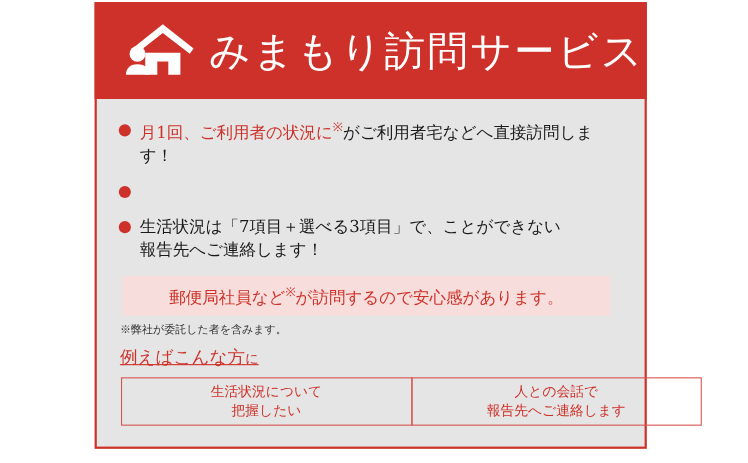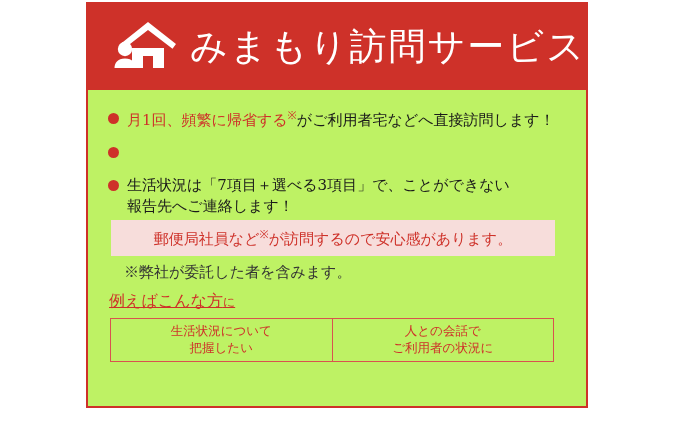--- a/index.html
+++ b/index.html
@@ -23,21 +23,21 @@
 
   
   .card {
     position: absolute;
     left: 86px;
     top: 2px;
     width: 502px;
     height: 406px;
     box-sizing: border-box;
     border: 2px solid #CE3129;
-    background: #bef264;
+    background: #e5e5e5;
   }
 
   
   .header-band {
     position: absolute;
     left: -2px;
     top: -2px;
     width: 502px;
     height: 88px;
     background: #CE3129;
@@ -112,21 +112,21 @@
   .txt-red { color: #CE3129; }
   .txt-dark { color: #1a1a1a; }
   .sup-mark {
     font-size: 11px;
     vertical-align: super;
     color: #CE3129;
   }
 
   
   .highlight-box {
-    margin-top: 3px;
+    margin-top: 13px;
     margin-left: 3px;
     width: 444px;
     height: 36px;
     background: #F7DDDB;
     display: flex;
     align-items: center;
     justify-content: center;
     box-sizing: border-box;
   }
   .highlight-text {
@@ -135,23 +135,23 @@
     font-size: 15px;
     line-height: 1;
     letter-spacing: 0px;
     white-space: nowrap;
   }
   .highlight-text .sup-mark { color: #CE3129; }
 
   
   .footnote {
     margin-top: 7px;
-    margin-left: 16px;
-    font-family: "DejaVu Serif", "Liberation Serif", serif;
-    font-size: 15px;
+    margin-left: 1px;
+    font-family: "DejaVu Serif", "Liberation Serif", serif;
+    font-size: 10px;
     color: #333333;
     line-height: 1.3;
   }
 
   
   .section-heading {
     margin-top: 8px;
     margin-left: 1px;
     color: #CE3129;
     font-family: "DejaVu Serif", "Liberation Serif", serif;
@@ -162,21 +162,21 @@
   }
   .section-heading .small-tail {
     font-size: 12px;
   }
 
   
   .box-row {
     margin-top: 8px;
     margin-left: 2px;
     display: flex;
-    width: 444px;
+    width: 528px;
     height: 44px;
   }
   .case-box {
     flex: 1 1 0;
     border: 1px solid #D9534F;
     margin-right: -1px;
     display: flex;
     align-items: center;
     justify-content: center;
     box-sizing: border-box;
@@ -213,21 +213,21 @@
       </div>
       <div class="header-title">みまもり訪問サービス</div>
     </div>
 
     <div class="body-area">
 
       <ul class="bullet-list">
 
         <li class="bullet-item">
           <span class="bullet-dot"></span>
-          <span class="txt-red">月1回、頻繁に帰省する</span><span class="sup-mark">※</span><span class="txt-dark">がご利用者宅などへ直接訪問します！</span>
+          <span class="txt-red">月1回、ご利用者の状況に</span><span class="sup-mark">※</span><span class="txt-dark">がご利用者宅などへ直接訪問します！</span>
         </li>
 
         <li class="bullet-item">
           <span class="bullet-dot"></span>
           <br>
         </li>
 
         <li class="bullet-item">
           <span class="bullet-dot"></span>
           <span class="txt-dark">生活状況は「7項目＋選べる3項目」で、ことができない</span><br>
@@ -244,19 +244,19 @@
 
       <div class="section-heading"><span>例えばこんな方</span><span class="small-tail">に</span></div>
 
       <div class="box-row">
         <div class="case-box">
           <div class="case-text">生活状況について
 把握したい</div>
         </div>
         <div class="case-box">
           <div class="case-text">人との会話で
-ご利用者の状況に</div>
+報告先へご連絡します</div>
         </div>
       </div>
 
     </div>
   </div>
 </div>
 
 </body></html>

